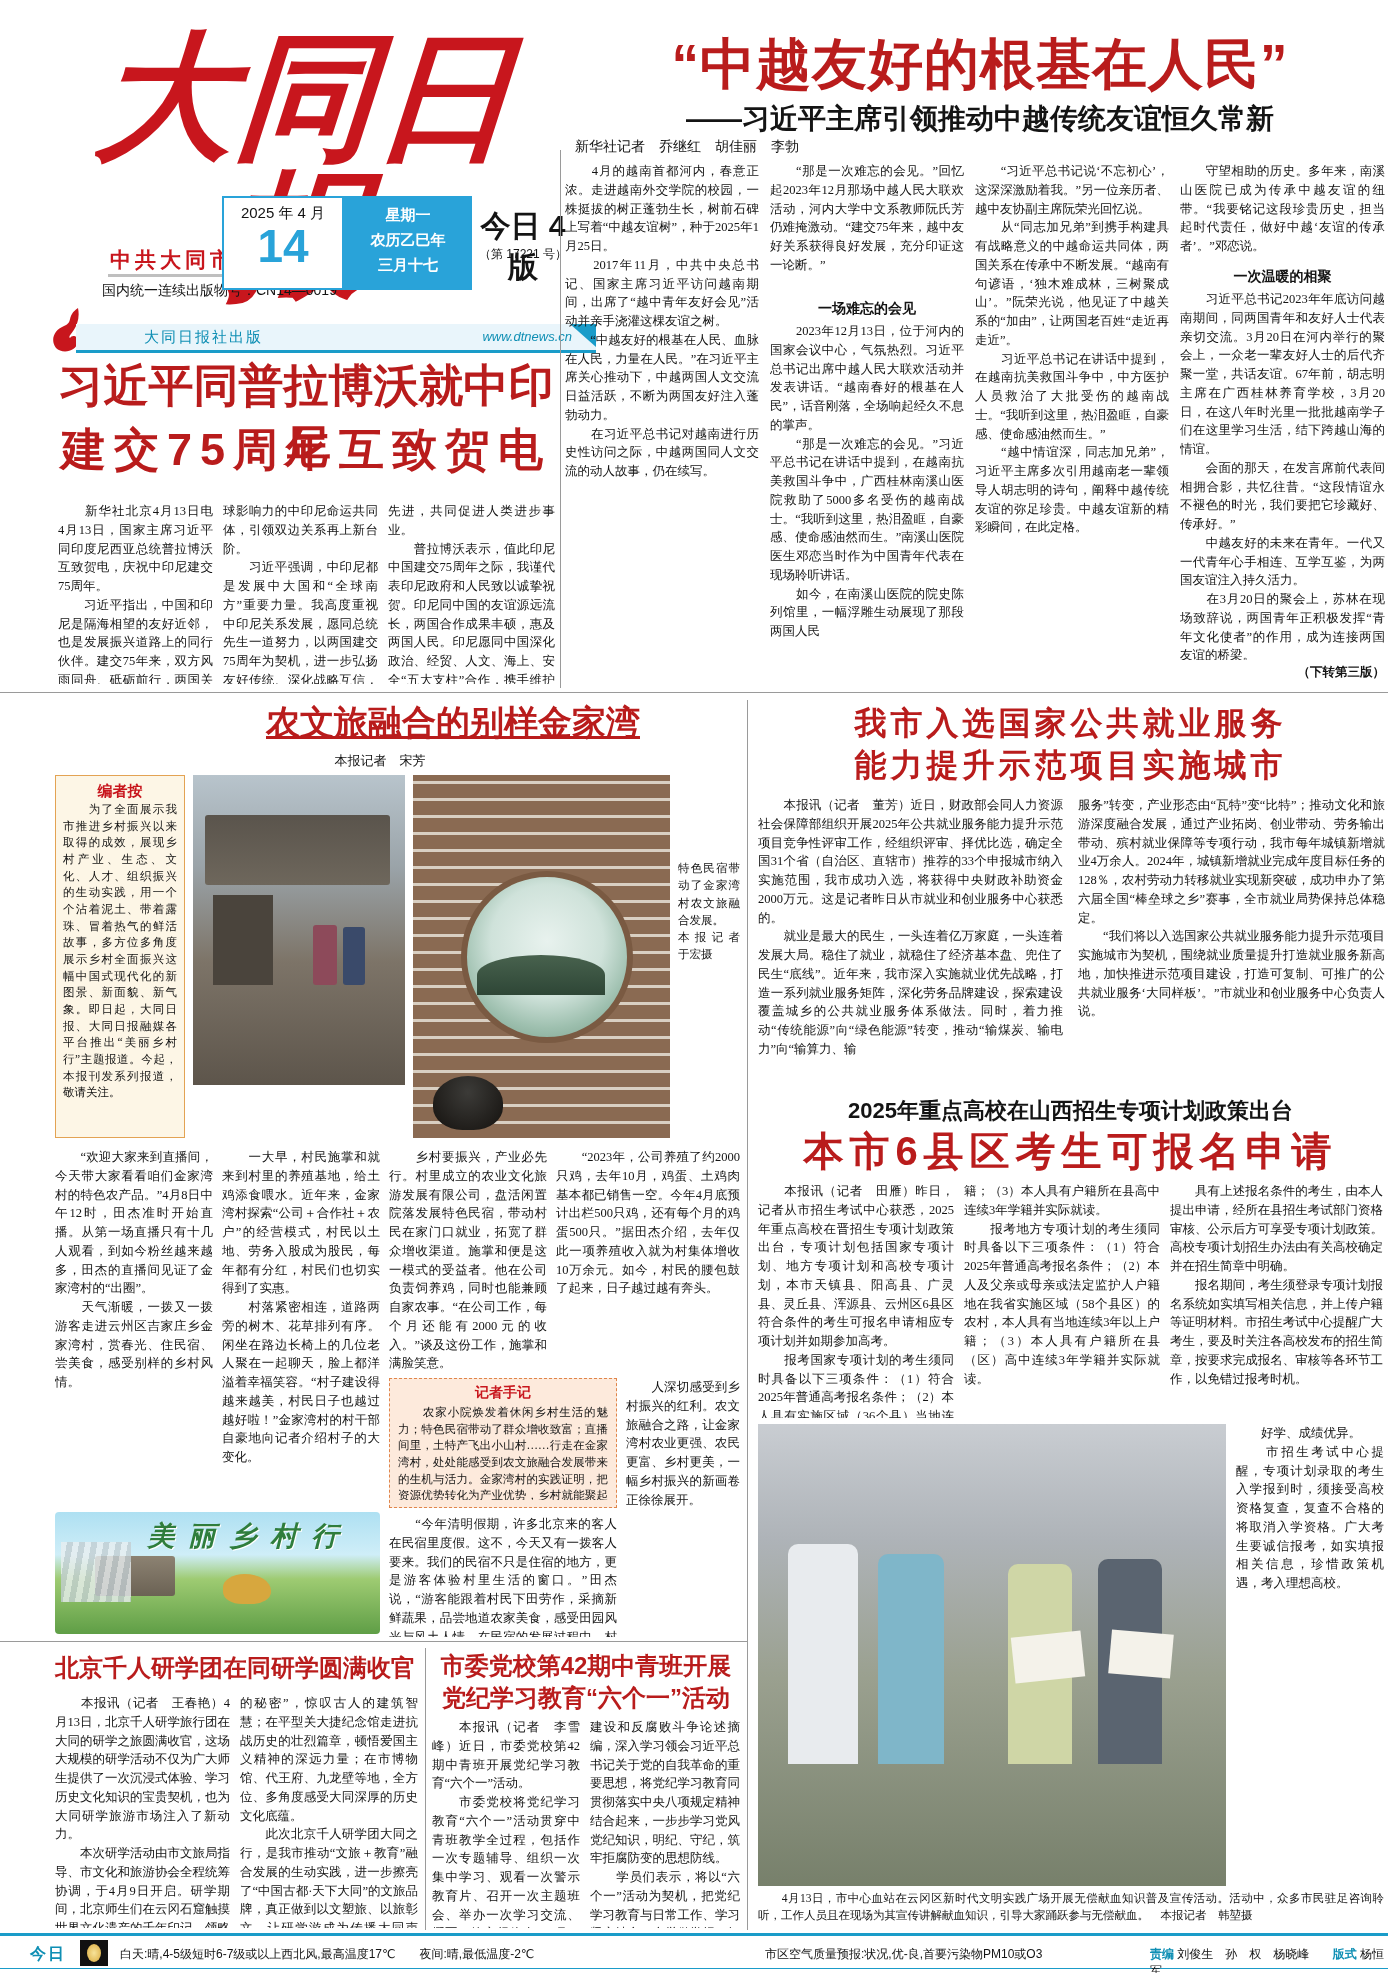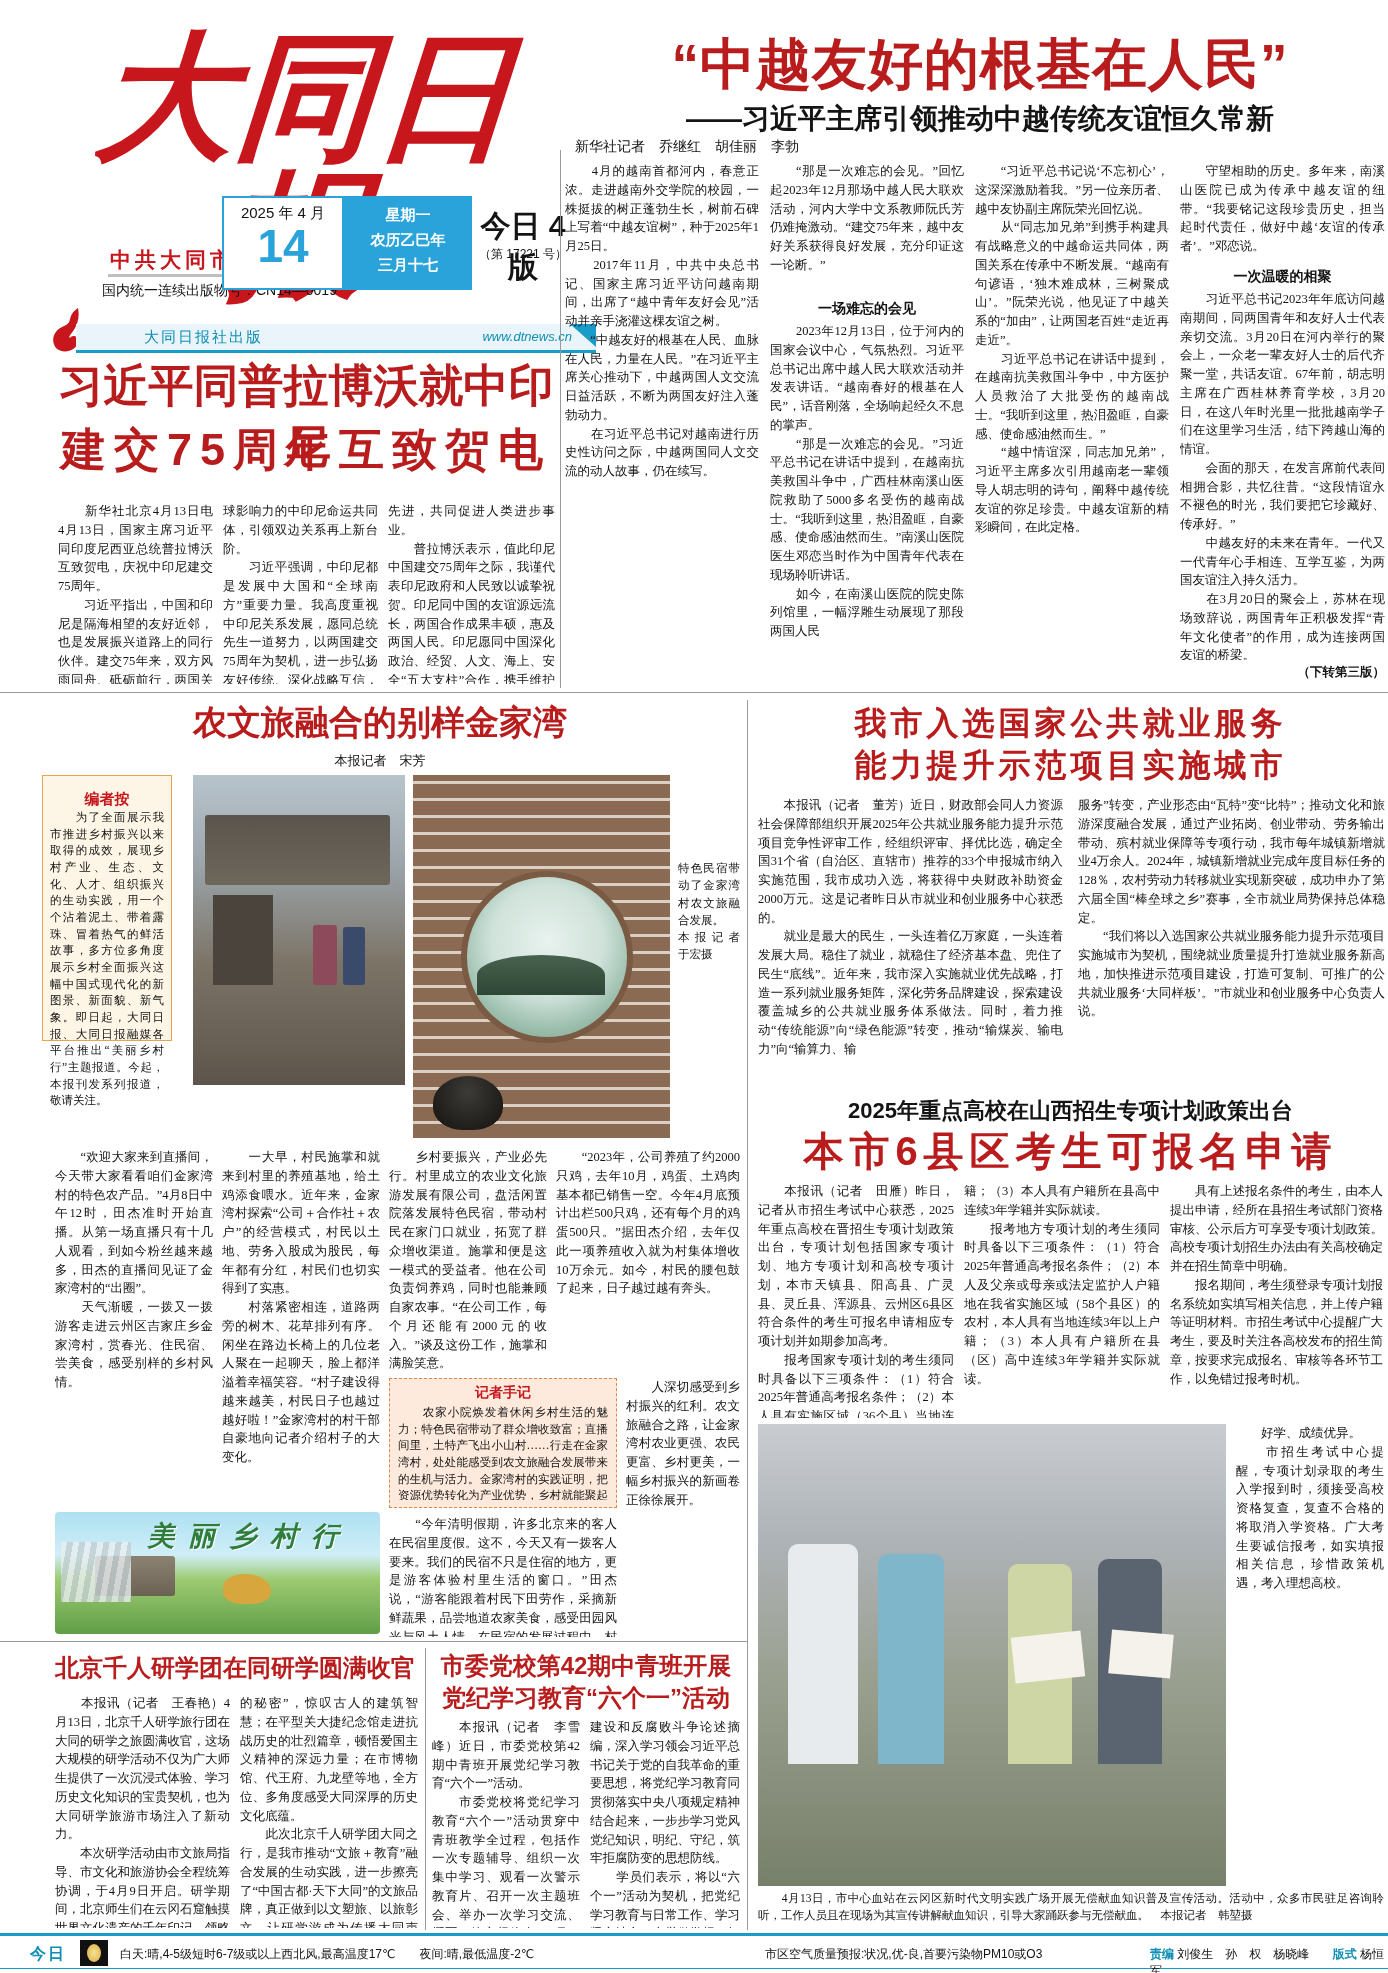--- a/index.html
+++ b/index.html
@@ -87,24 +87,24 @@
 　　习近平指出，中国和印尼是隔海相望的友好近邻，也是发展振兴道路上的同行伙伴。建交75年来，双方风雨同舟、砥砺前行，两国关系长足发展，中印尼友好深入人心。去年，我同总统先生两次会晤，一致同意携手构建具有地区和全</div>
   <div class="abs bodytxt" style="left:223px;top:502px;width:155px;height:182px;">球影响力的中印尼命运共同体，引领双边关系再上新台阶。
 　　习近平强调，中印尼都是发展中大国和“全球南方”重要力量。我高度重视中印尼关系发展，愿同总统先生一道努力，以两国建交75周年为契机，进一步弘扬友好传统、深化战略互信，拓展经贸、人文、海上、安全“五大支柱”合作格局，推动中印尼命运共同体建设走深走实，更好造福两国人民。
 　　普拉博沃表示，印尼中国建交75周年具有重要里程碑意义。两国关系历经国际风云变幻考验，展现出强大韧性和旺盛活力，造福了两国人民。</div>
   <div class="abs bodytxt" style="left:388px;top:502px;width:167px;height:182px;">先进，共同促进人类进步事业。
 　　普拉博沃表示，值此印尼中国建交75周年之际，我谨代表印尼政府和人民致以诚挚祝贺。印尼同中国的友谊源远流长，两国合作成果丰硕，惠及两国人民。印尼愿同中国深化政治、经贸、人文、海上、安全“五大支柱”合作，携手维护地区稳定与繁荣。我愿同习近平主席保持密切沟通，引领两国关系持续向前发展，为两国人民创造更多福祉，为地区和世界和平发展作出更大贡献。</div>
 
   <div class="hairline-v" style="left:560px;top:150px;height:538px;"></div>
   <div class="hairline-h" style="left:0;top:692px;width:1388px;"></div>
 
-  <div class="abs headline-xl gothic" style="left:120px;top:700px;width:520px;font-size:34px;text-align:center;">农文旅融合的别样金家湾</div>
+  <div class="abs headline-xl gothic" style="left:120px;top:700px;width:520px;font-size:34px;text-align:right;text-decoration:underline;">农文旅融合的别样金家湾</div>
   <div class="abs" style="left:120px;top:752px;width:520px;font-size:13px;text-align:center;">本报记者　宋芳</div>
 
-  <div class="abs boxnote" style="left:42px;top:775px;width:130px;height:266px;padding:14px 7px;box-sizing:border-box;">
+  <div class="abs boxnote" style="left:55px;top:775px;width:130px;height:363px;padding:6px 7px;box-sizing:border-box;">
     <div class="notetitle red">编者按</div>
     <div class="smalltxt" style="height:318px;margin-top:0;">　　为了全面展示我市推进乡村振兴以来取得的成效，展现乡村产业、生态、文化、人才、组织振兴的生动实践，用一个个沾着泥土、带着露珠、冒着热气的鲜活故事，多方位多角度展示乡村全面振兴这幅中国式现代化的新图景、新面貌、新气象。即日起，大同日报、大同日报融媒各平台推出“美丽乡村行”主题报道。今起，本报刊发系列报道，敬请关注。</div>
   </div>
 
   <div class="photo-ph" style="left:193px;top:775px;width:212px;height:310px;background:linear-gradient(180deg,#b8c4cc 0%,#9aa3a8 30%,#7d7468 60%,#5d554b 100%);">
     <div style="position:absolute;left:12px;top:40px;width:185px;height:70px;background:linear-gradient(180deg,#5a544c,#6e675c);border-radius:3px;"></div>
     <div style="position:absolute;left:20px;top:120px;width:60px;height:90px;background:#4a443c;"></div>
     <div style="position:absolute;left:120px;top:150px;width:24px;height:60px;background:#8d4a5a;border-radius:3px;"></div>
     <div style="position:absolute;left:150px;top:152px;width:22px;height:58px;background:#3a4a6a;border-radius:3px;"></div>
   </div>

